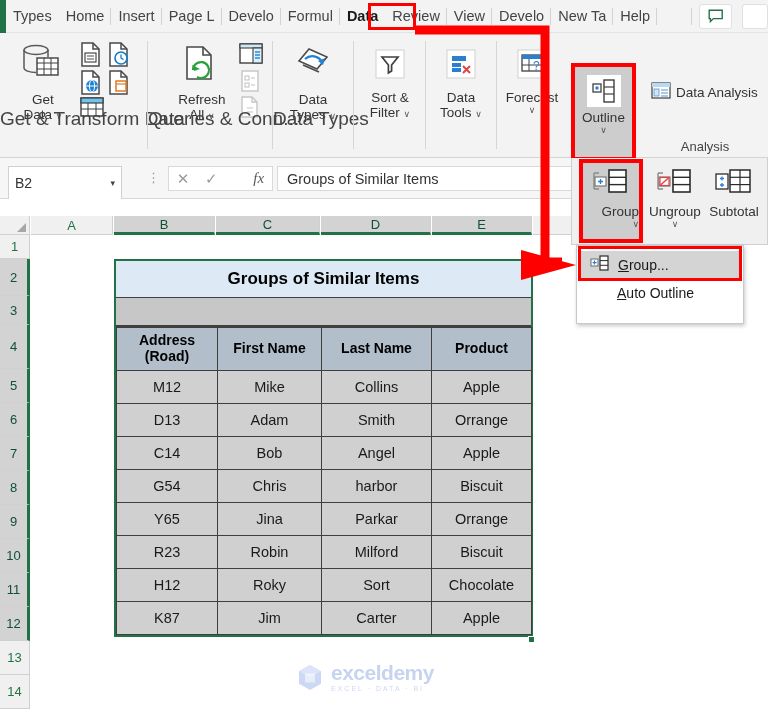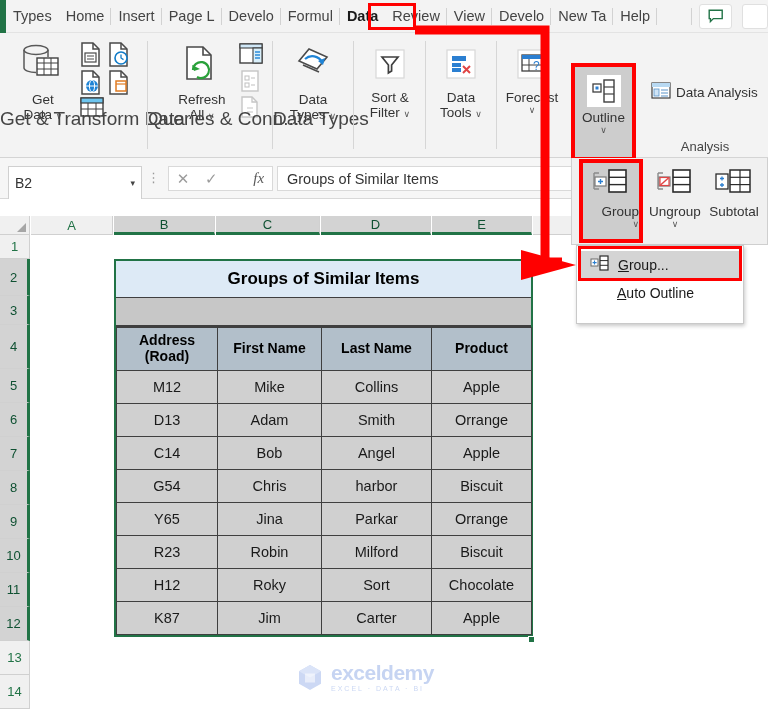--- a/index.html
+++ b/index.html
@@ -114,21 +114,21 @@
     white-space: nowrap;
   }
 
   
   .fbar {
     position: absolute; left: 0; top: 158px; width: 768px; height: 41px;
     background: #f6f6f6;
     border-bottom: 1px solid #d8d8d8;
   }
   .namebox {
-    position: absolute; left: 8px; top: 8px; width: 134px; height: 25px;
+    position: absolute; left: 8px; top: 8px; width: 114px; height: 25px;
     background: #ffffff; border: 1px solid #d0d0d0;
     display: flex; align-items: center;
     padding: 16px 6px; font-size: 14px; color: #333;
   }
   .namebox .nbcaret {
     margin-left: auto; font-size: 9px; color: #444;
   }
   .fbar .dots {
     position: absolute; left: 147px; top: 13px;
     font-size: 13px; color: #999; letter-spacing: 0; line-height: 1;

